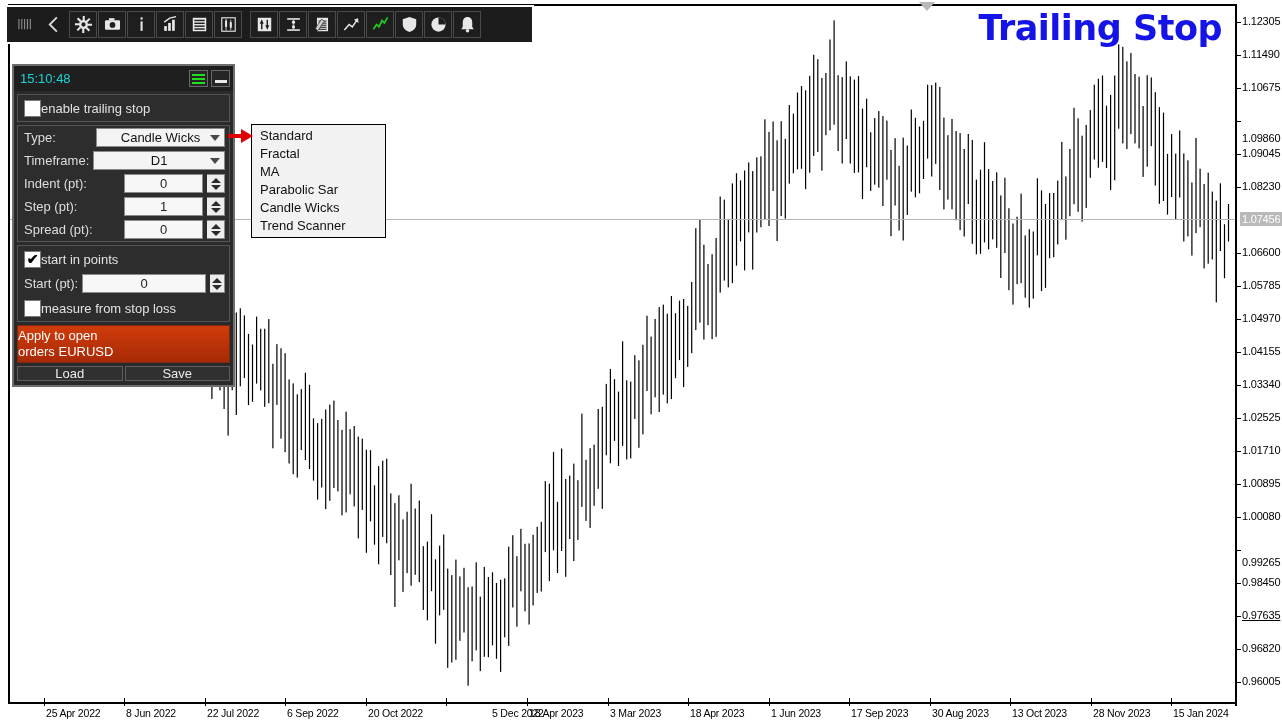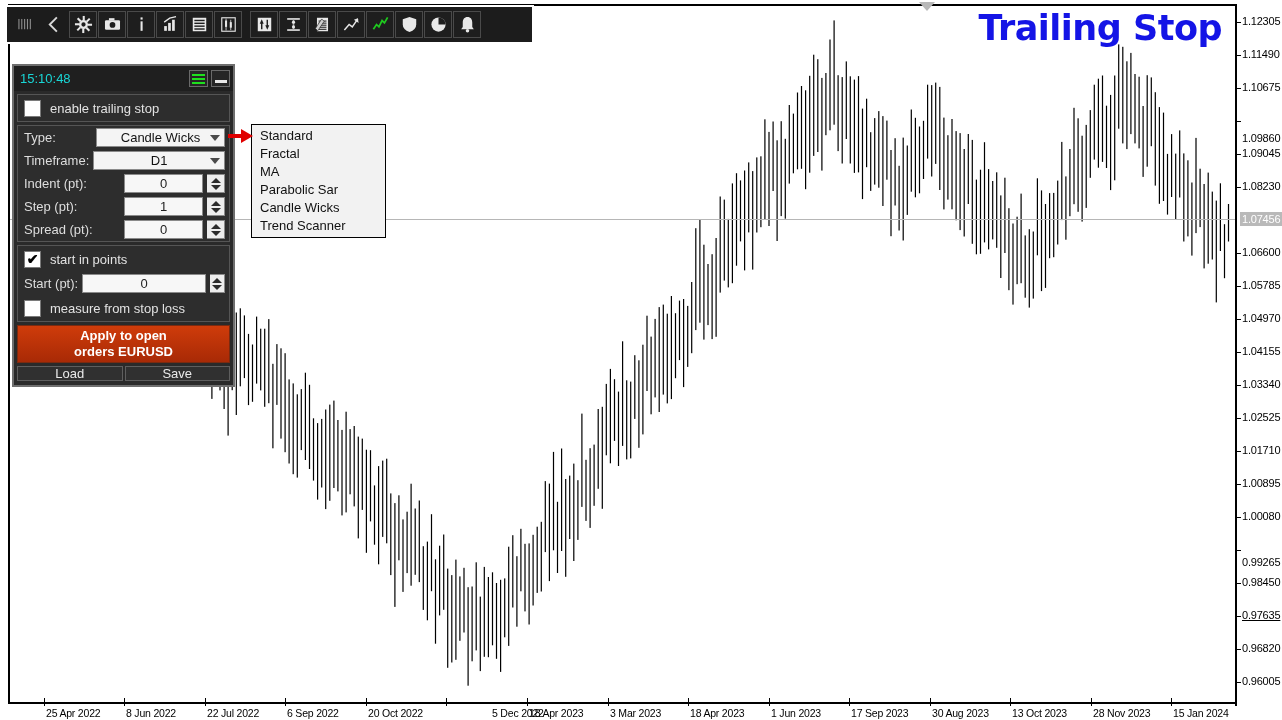--- a/index.html
+++ b/index.html
@@ -177,21 +177,20 @@
     margin: 3px;
     border: 1px solid #555;
     background: #2d2d2d;
     box-sizing: border-box;
   }
   .chk-row {
     display: flex;
     align-items: center;
     height: 26px;
     padding-left: 6px;
-    gap: 9px;
   }
   .chkbox {
     width: 17px; height: 17px;
     background: #fefefe;
     border: 1px solid #7a7a7a;
     box-sizing: border-box;
     display: flex; align-items: center; justify-content: center;
     font-size: 14px; color: #000; line-height: 1;
     cursor: pointer;
     font-weight: bold;
@@ -270,24 +269,24 @@
     border-right: 5px solid transparent;
     border-top: 5px solid #2b2b2b;
   }
   #apply-btn {
     margin: 3px;
     height: 38px;
     background: linear-gradient(180deg, #cf3c0a 0%, #a82a06 100%);
     border: 1px solid #7a2a10;
     box-sizing: border-box;
     display: flex; flex-direction: column;
-    align-items: center; justify-content: center;
+    align-items: flex-start; justify-content: center;
     color: #ffffff;
     font-size: 13px;
-    font-weight: bold;
+    font-weight: normal;
     line-height: 16px;
     cursor: pointer;
   }
   #bottom-btns {
     margin: 0 3px 4px 3px;
     display: flex;
     gap: 2px;
   }
   .lb-btn {
     flex: 1;

